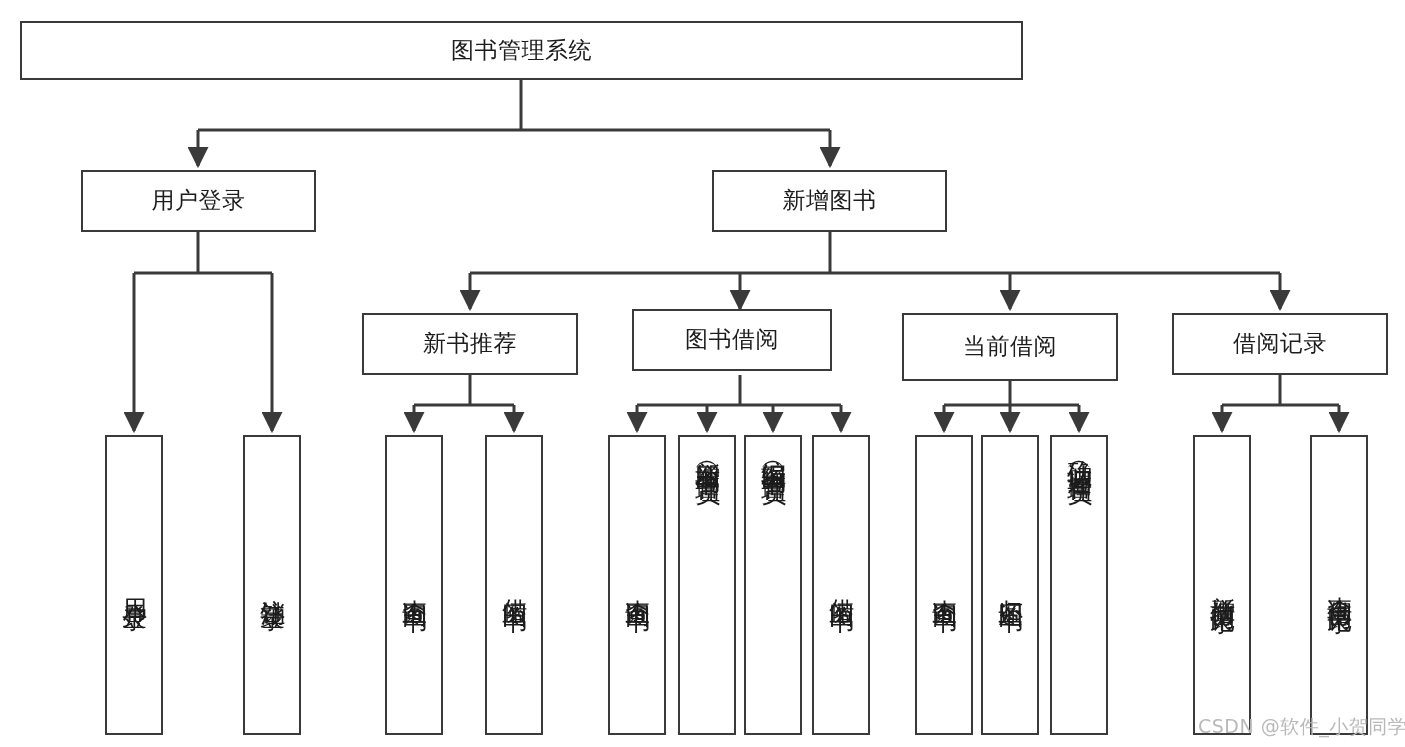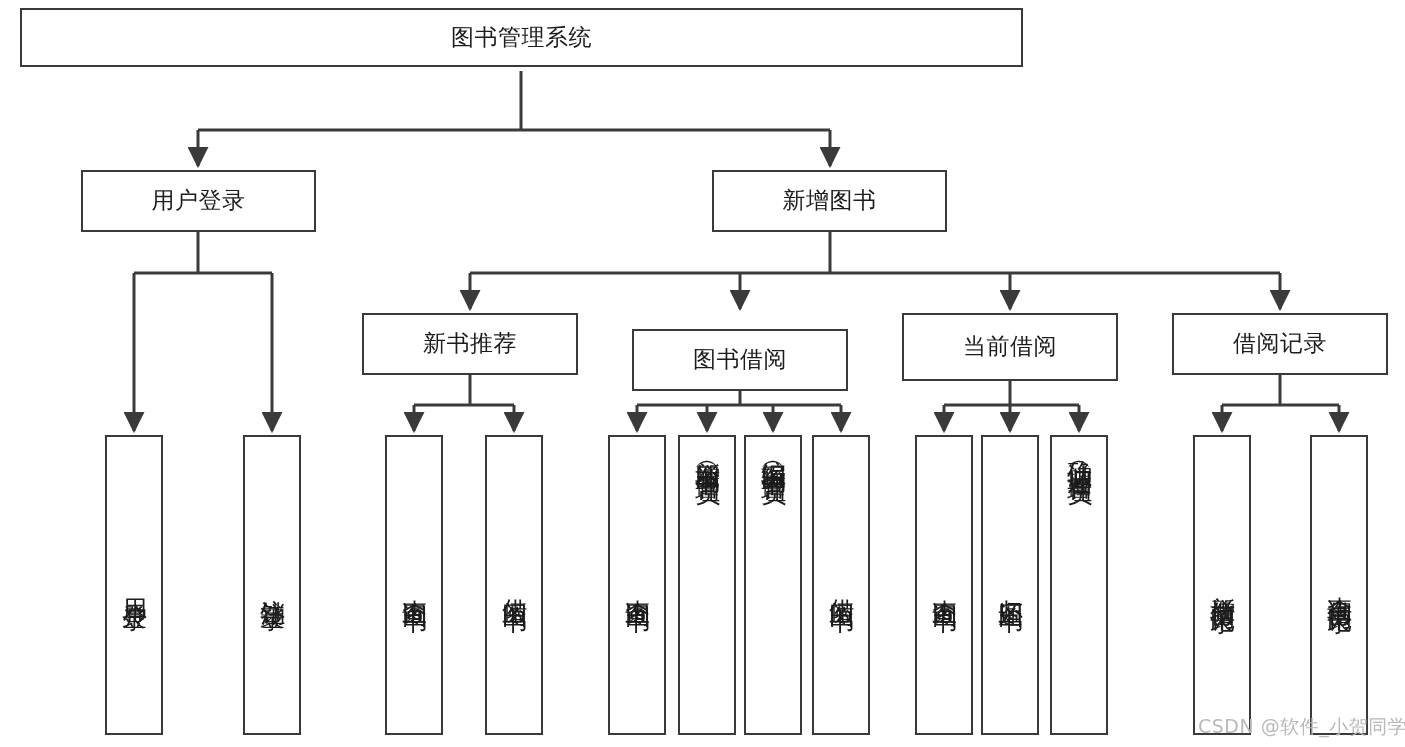--- a/index.html
+++ b/index.html
@@ -117,27 +117,27 @@
       <path d="M 1010 405 L 1010 431" marker-end="url(#arrow)"></path>
       <path d="M 1079 405 L 1079 431" marker-end="url(#arrow)"></path>
 
       <path d="M 1280 375 L 1280 405"></path>
       <path d="M 1222 405 L 1339 405"></path>
       <path d="M 1222 405 L 1222 431" marker-end="url(#arrow)"></path>
       <path d="M 1339 405 L 1339 431" marker-end="url(#arrow)"></path>
     </g>
   </svg>
 
-  <div class="node root horiz" style="left:20px; top:8px; width:1003px; height:59px;">图书管理系统</div>
+  <div class="node root horiz" style="left:20px; top:21px; width:1003px; height:59px;">图书管理系统</div>
 
   <div class="node horiz" style="left:81px; top:170px; width:235px; height:62px;">用户登录</div>
   <div class="node horiz" style="left:712px; top:170px; width:235px; height:62px;">新增图书</div>
 
   <div class="node horiz" style="left:362px; top:313px; width:216px; height:62px;">新书推荐</div>
-  <div class="node horiz" style="left:632px; top:329px; width:216px; height:62px;">图书借阅</div>
+  <div class="node horiz" style="left:632px; top:309px; width:200px; height:62px;">图书借阅</div>
   <div class="node horiz" style="left:902px; top:313px; width:216px; height:68px;">当前借阅</div>
   <div class="node horiz" style="left:1172px; top:313px; width:216px; height:62px;">借阅记录</div>
 
   <div class="node vert" style="left:105px; top:435px; width:58px; height:300px;">用户登录</div>
   <div class="node vert" style="left:243px; top:435px; width:58px; height:300px;">注销登录</div>
 
   <div class="node vert" style="left:385px; top:435px; width:58px; height:300px;">查询图书</div>
   <div class="node vert" style="left:485px; top:435px; width:58px; height:300px;">借阅图书</div>
 
   <div class="node vert" style="left:608px; top:435px; width:58px; height:300px;">查询图书</div>

